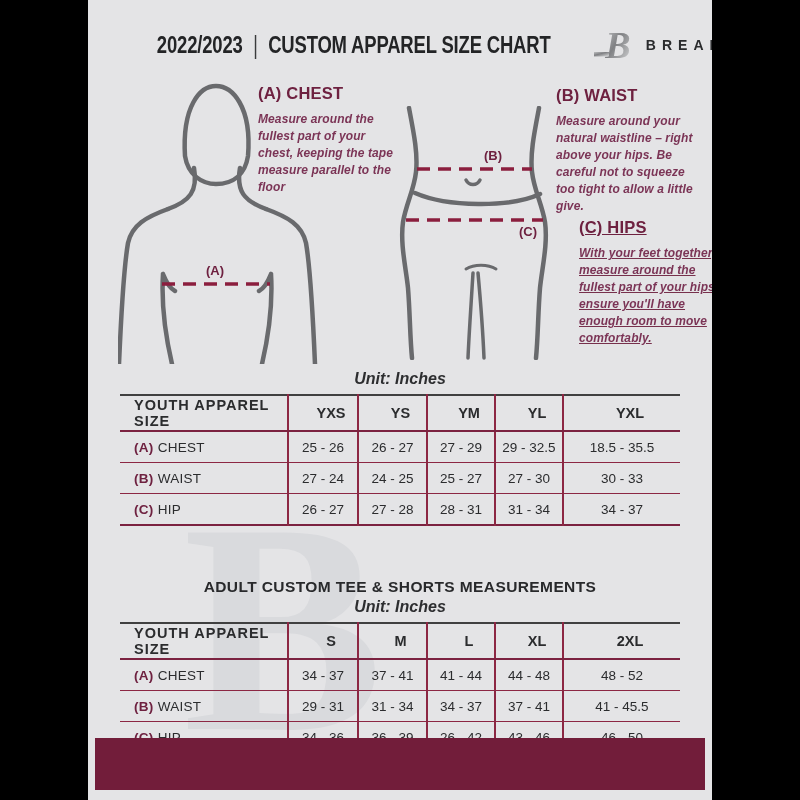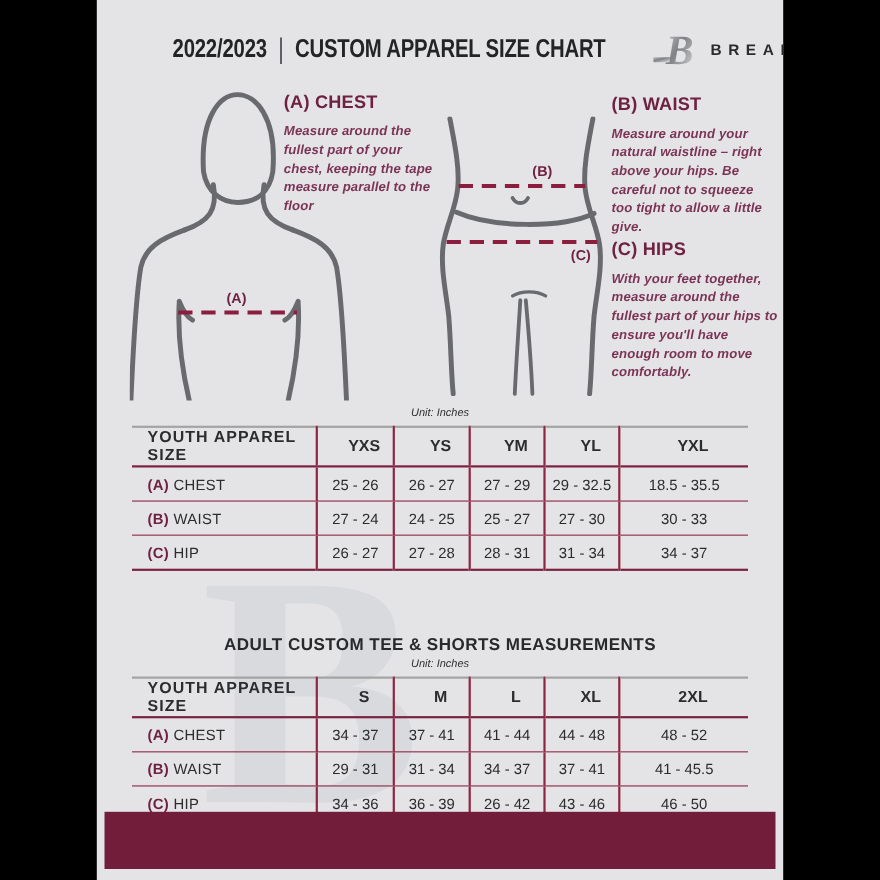--- a/index.html
+++ b/index.html
@@ -45,36 +45,36 @@
   .instr{position:absolute;z-index:2;color:#6e2140;}
   .instr h3{
     margin:0 0 8px 0;font-size:16.5px;font-weight:bold;letter-spacing:.2px;color:#6e2140;
   }
   .instr p{
     margin:0;font-size:12px;font-style:italic;font-weight:bold;
     line-height:1.42;letter-spacing:.1px;color:#73264a;opacity:.92;
   }
   .instr-chest{left:170px;top:84px;width:142px;}
   .instr-waist{left:468px;top:86px;width:150px;}
-  .instr-hips{left:468px;top:218px;width:152px;}
+  .instr-hips{left:491px;top:218px;width:152px;text-decoration:underline;}
   
   .table-block{position:absolute;left:32px;width:560px;z-index:2;}
   .tb-youth{top:368px;}
   .tb-adult{top:578px;}
   .tb-title{
     margin:0;text-align:center;font-size:15.5px;font-weight:bold;
     letter-spacing:.4px;color:#28292b;
   }
   .tb-unit{
-    margin:2px 0 6px 0;text-align:center;font-size:10px;font-style:italic;
-    font-weight:normal;color:#2d2e30;
+    margin:2px 0 6px 0;text-align:center;font-size:16px;font-style:italic;
+    font-weight:bold;color:#2d2e30;
   }
   table.size-table{
     width:560px;border-collapse:collapse;table-layout:fixed;
-    border-top:2px solid #a3a3a3;border-bottom:2px solid #7b2240;
+    border-top:2px solid #404040;border-bottom:2px solid #7b2240;
   }
   table.size-table th,table.size-table td{
     padding:0;text-align:center;vertical-align:middle;color:#2b2c2e;background:transparent;
   }
   table.size-table th{height:34px;font-size:14.5px;font-weight:bold;}
   table.size-table td{height:30px;font-size:13.5px;font-weight:normal;}
   table.size-table th:not(:first-child),table.size-table td:not(:first-child){
     border-left:2px solid #8c2743;
   }
   table.size-table thead th{border-bottom:2px solid #7b2240;padding-left:16px;}

